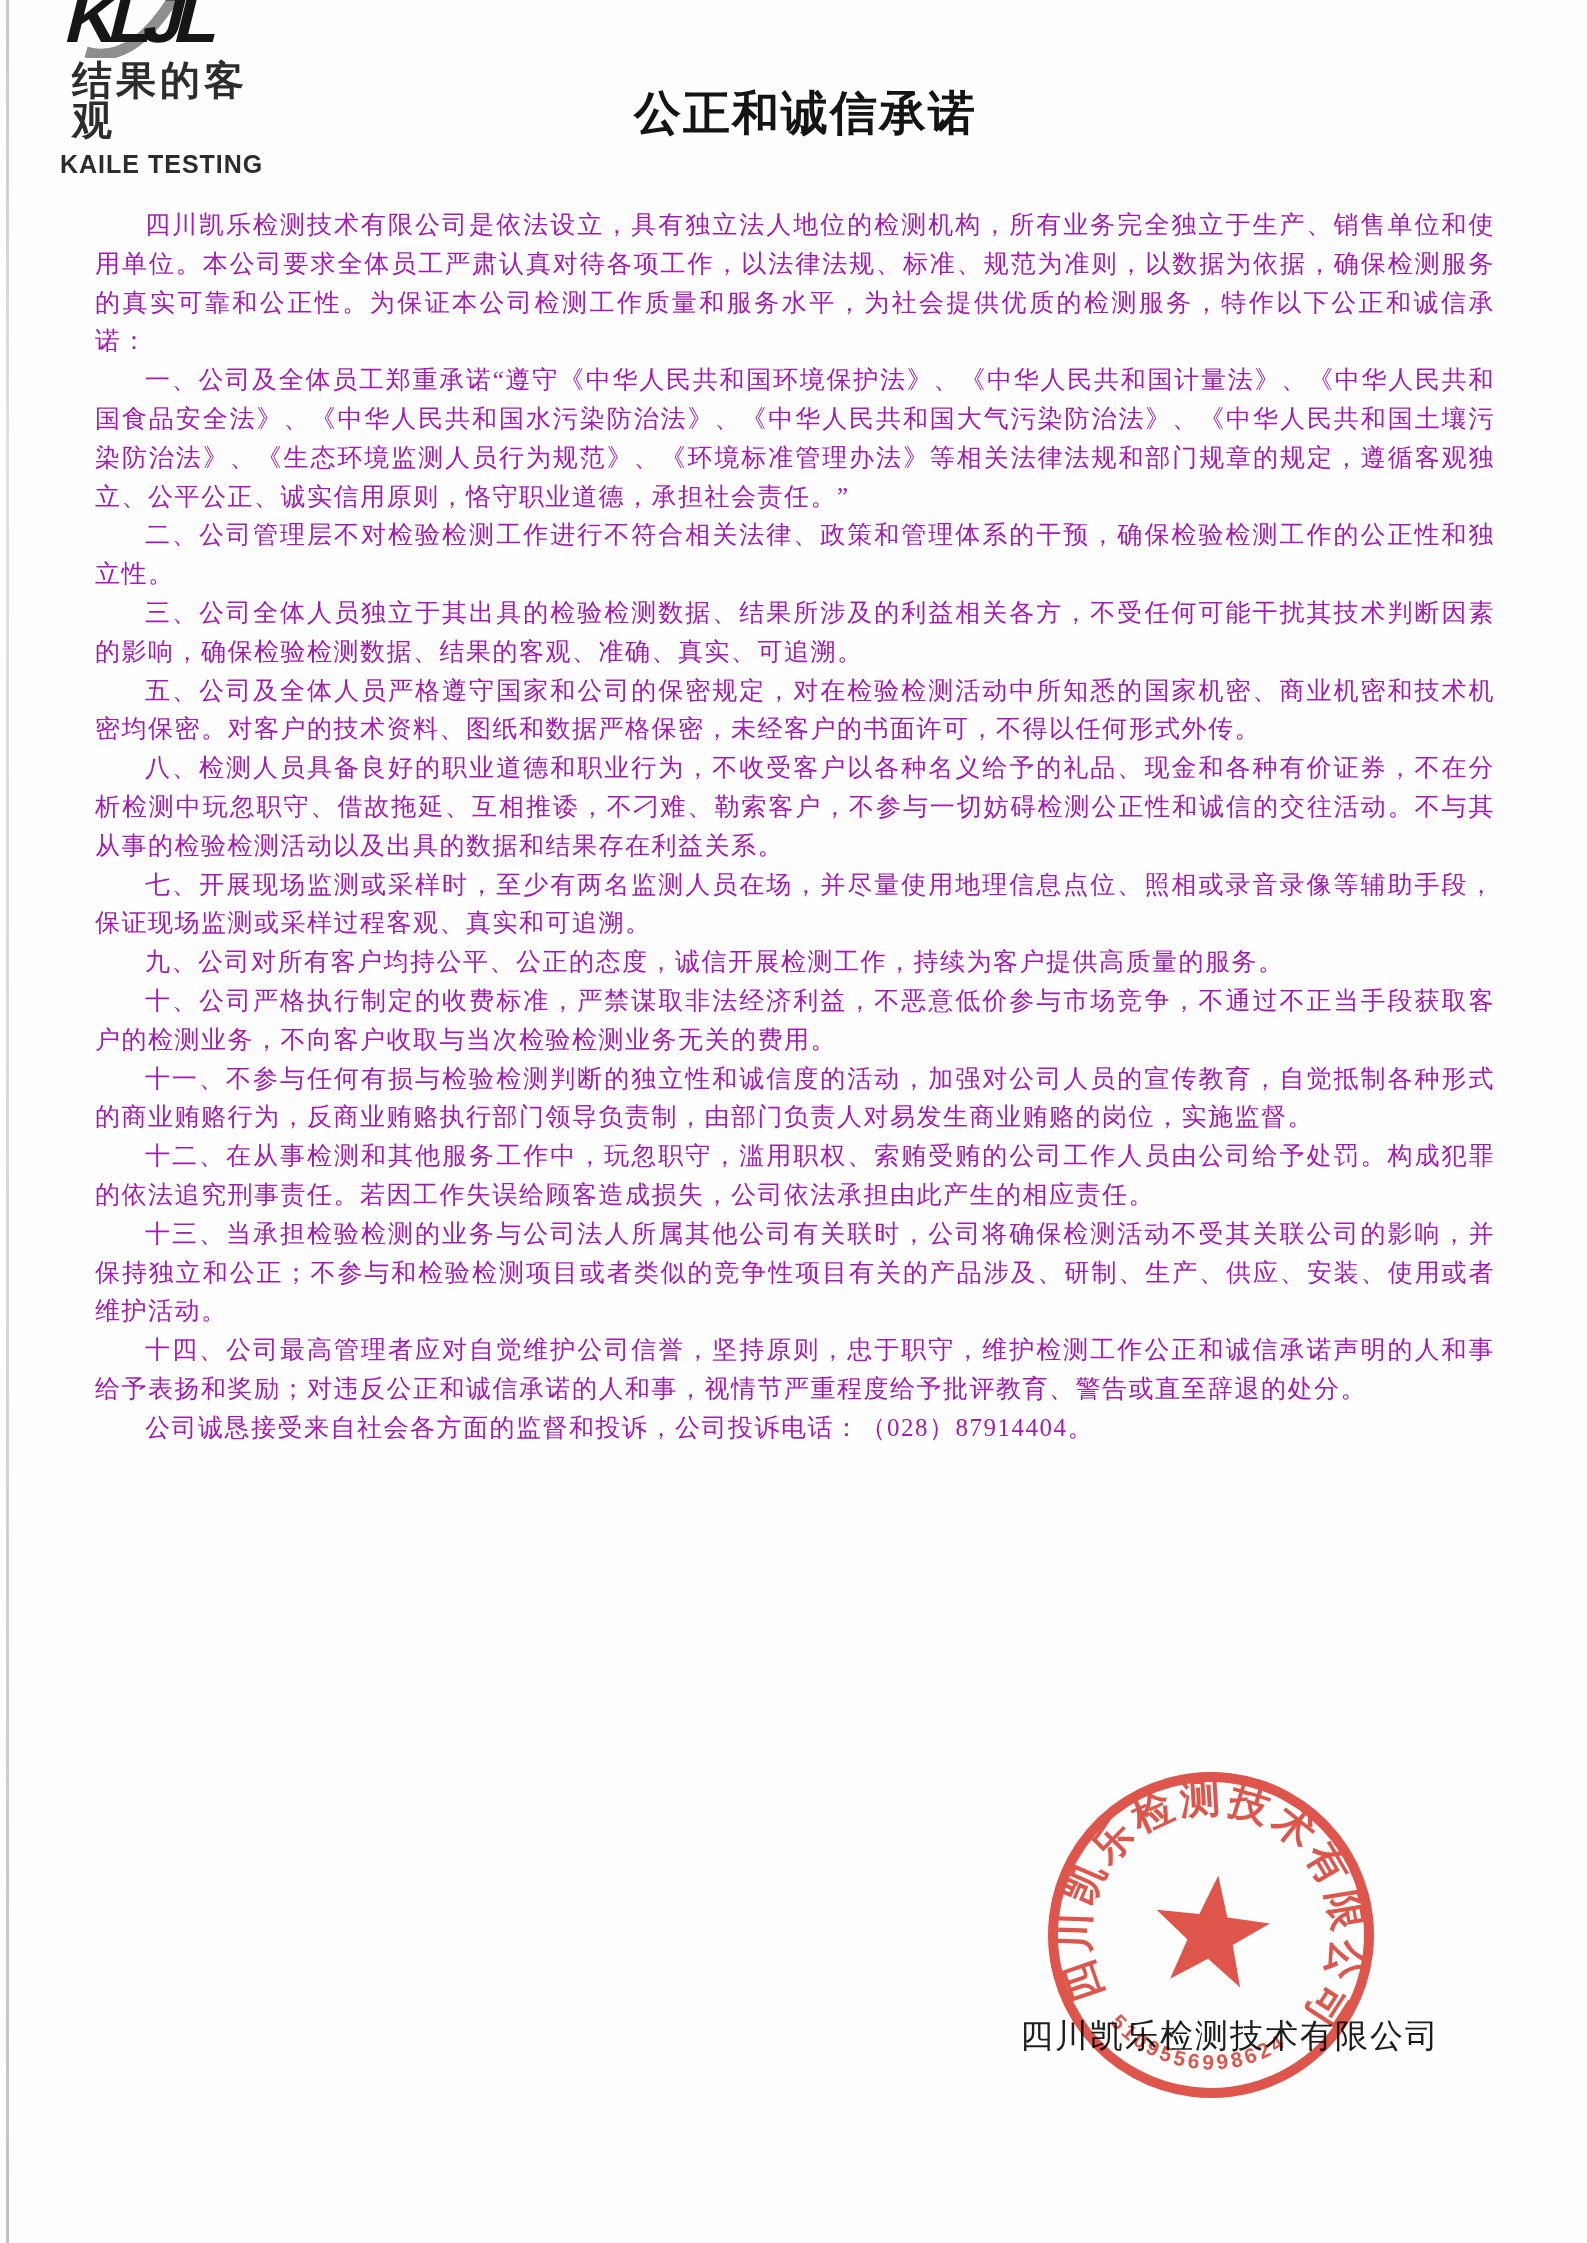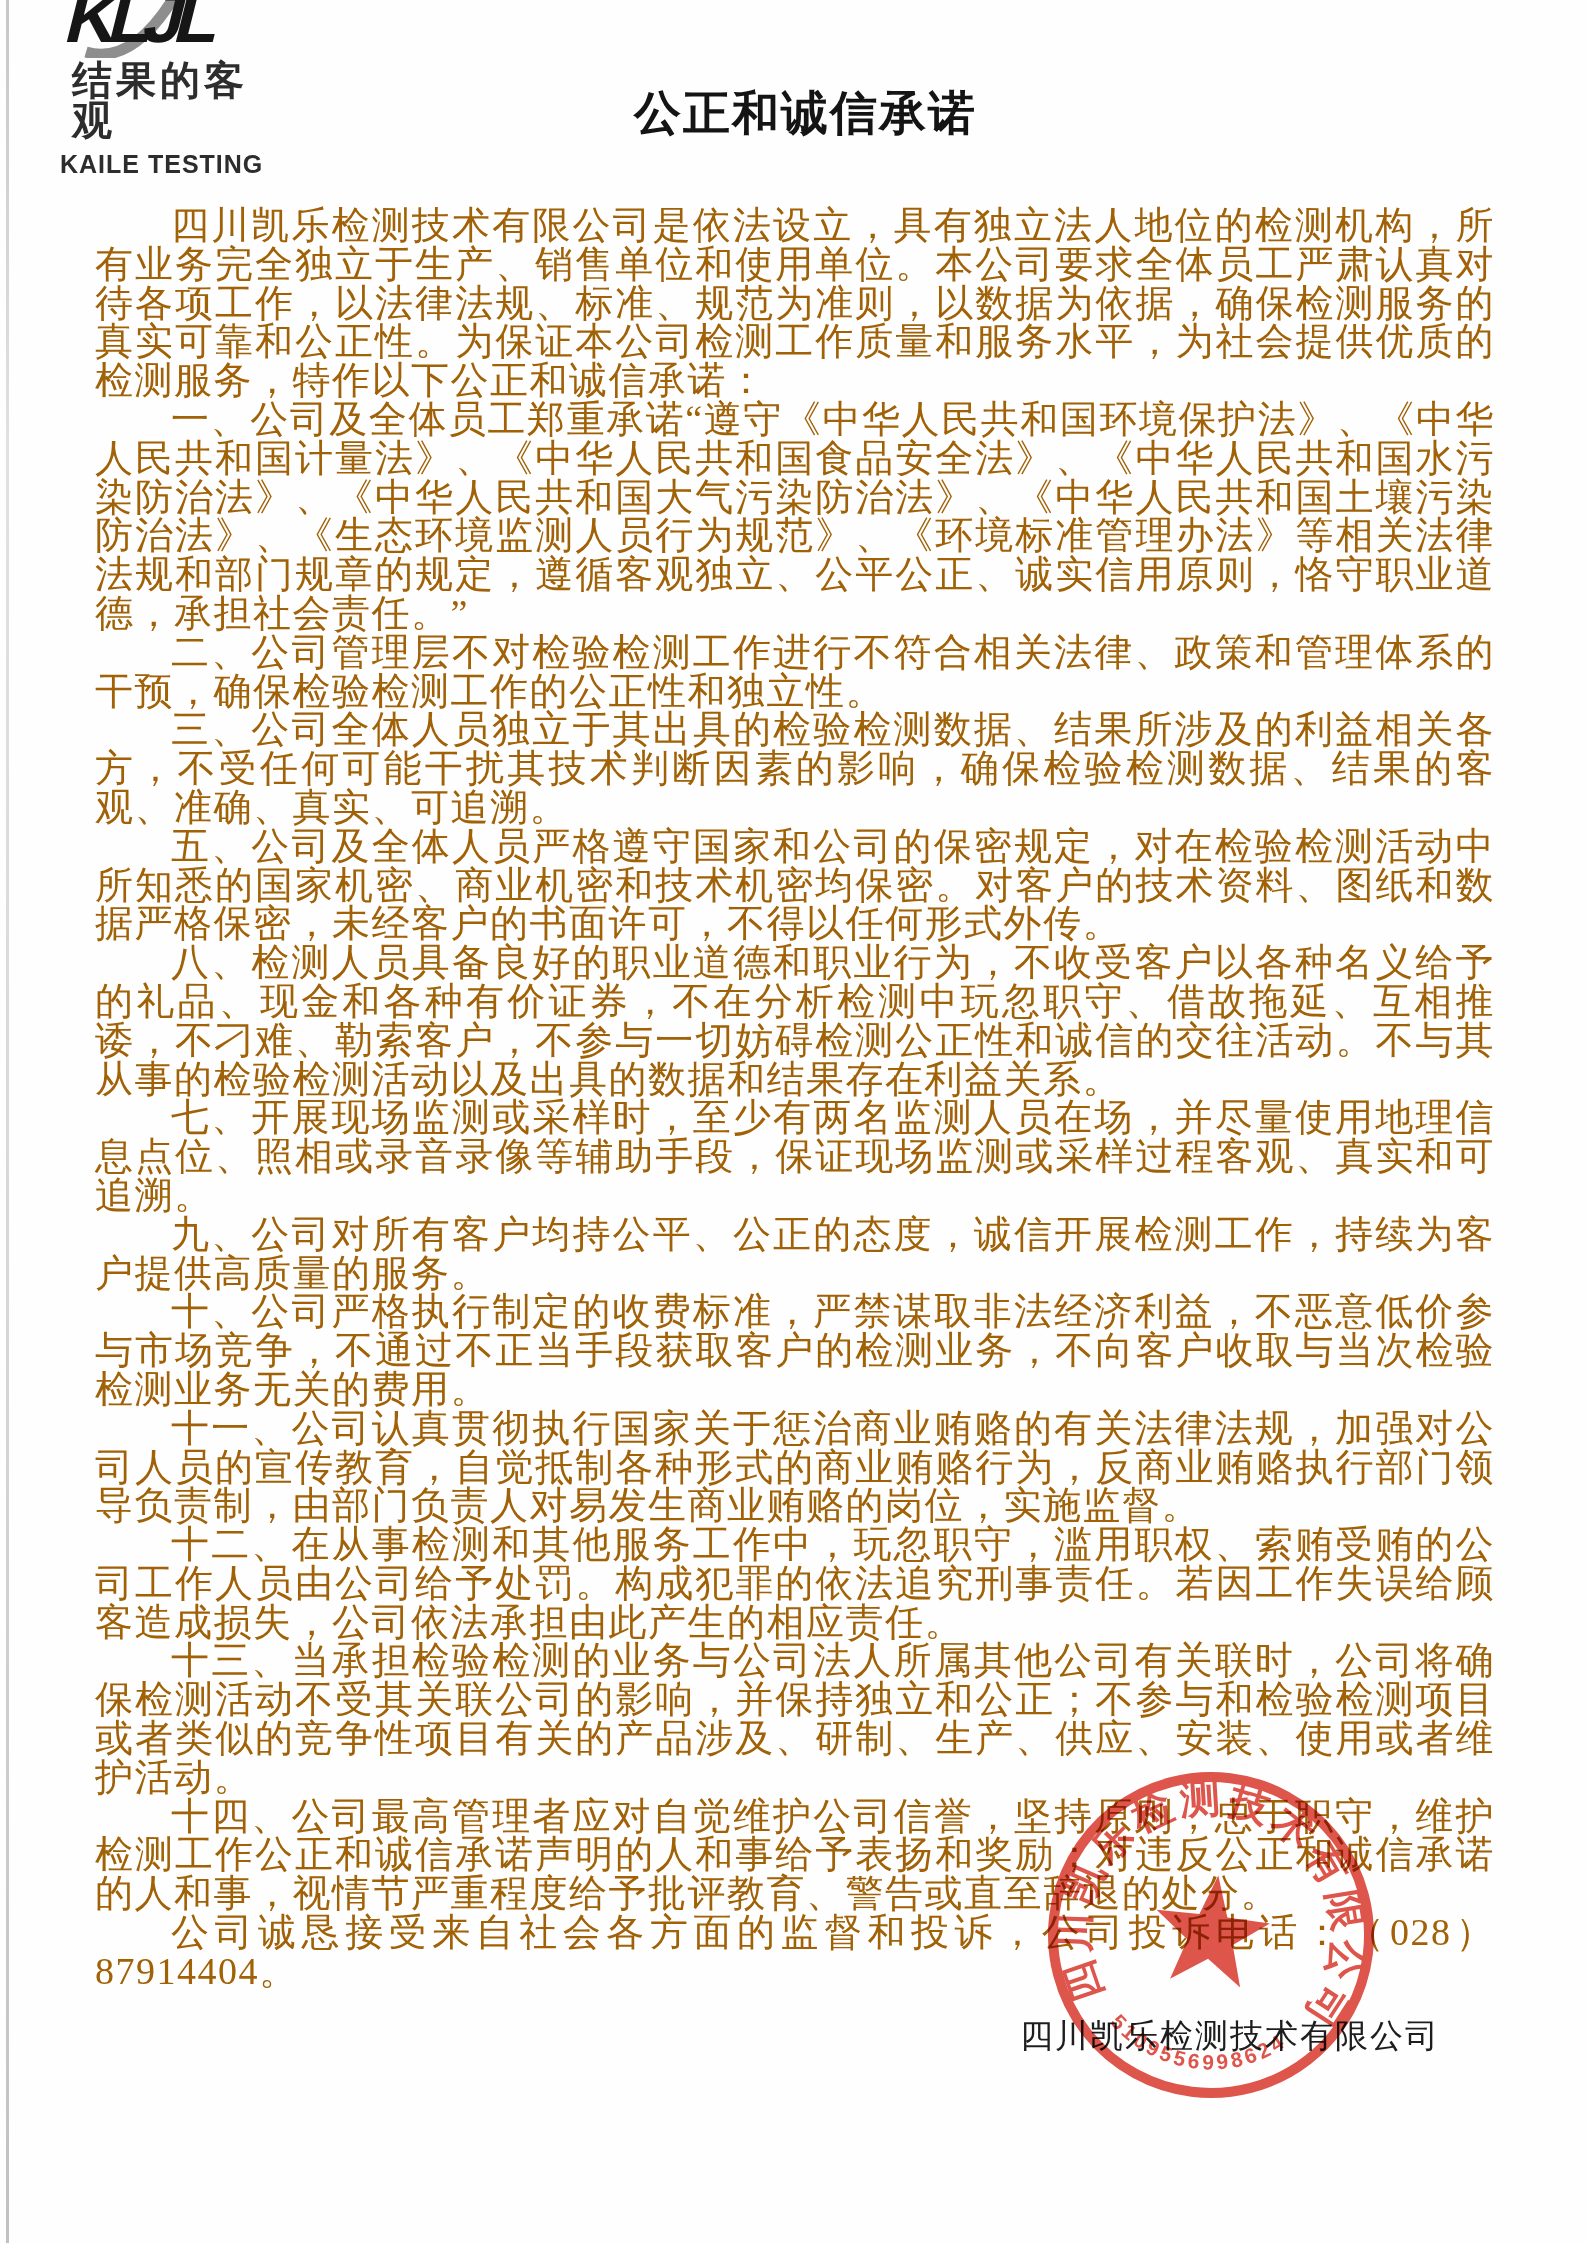--- a/index.html
+++ b/index.html
@@ -41,24 +41,24 @@
     color:#141414;line-height:1.15;
   }
   
   .content{
     position:absolute;left:95px;top:206px;width:1400px;
   }
   .content p{
     margin:0;padding:0;
     text-indent:2em;
     text-align:justify;
-    font-size:38px;
+    font-size:25px;
     letter-spacing:1.5px;
     line-height:38.8px;
-    color:#a16207;
+    color:#a21caf;
   }
   
   .signature{
     position:absolute;top:2014px;left:1020px;
     font-size:33px;letter-spacing:2px;color:#1d1d1d;
     white-space:nowrap;
   }
   
   .seal{
     position:absolute;left:1041px;top:1765px;
@@ -89,21 +89,21 @@
   <div class="content">
     <p>四川凯乐检测技术有限公司是依法设立，具有独立法人地位的检测机构，所有业务完全独立于生产、销售单位和使用单位。本公司要求全体员工严肃认真对待各项工作，以法律法规、标准、规范为准则，以数据为依据，确保检测服务的真实可靠和公正性。为保证本公司检测工作质量和服务水平，为社会提供优质的检测服务，特作以下公正和诚信承诺：</p>
     <p>一、公司及全体员工郑重承诺“遵守《中华人民共和国环境保护法》、《中华人民共和国计量法》、《中华人民共和国食品安全法》、《中华人民共和国水污染防治法》、《中华人民共和国大气污染防治法》、《中华人民共和国土壤污染防治法》、《生态环境监测人员行为规范》、《环境标准管理办法》等相关法律法规和部门规章的规定，遵循客观独立、公平公正、诚实信用原则，恪守职业道德，承担社会责任。”</p>
     <p>二、公司管理层不对检验检测工作进行不符合相关法律、政策和管理体系的干预，确保检验检测工作的公正性和独立性。</p>
     <p>三、公司全体人员独立于其出具的检验检测数据、结果所涉及的利益相关各方，不受任何可能干扰其技术判断因素的影响，确保检验检测数据、结果的客观、准确、真实、可追溯。</p>
     <p>五、公司及全体人员严格遵守国家和公司的保密规定，对在检验检测活动中所知悉的国家机密、商业机密和技术机密均保密。对客户的技术资料、图纸和数据严格保密，未经客户的书面许可，不得以任何形式外传。</p>
     <p>八、检测人员具备良好的职业道德和职业行为，不收受客户以各种名义给予的礼品、现金和各种有价证券，不在分析检测中玩忽职守、借故拖延、互相推诿，不刁难、勒索客户，不参与一切妨碍检测公正性和诚信的交往活动。不与其从事的检验检测活动以及出具的数据和结果存在利益关系。</p>
     <p>七、开展现场监测或采样时，至少有两名监测人员在场，并尽量使用地理信息点位、照相或录音录像等辅助手段，保证现场监测或采样过程客观、真实和可追溯。</p>
     <p>九、公司对所有客户均持公平、公正的态度，诚信开展检测工作，持续为客户提供高质量的服务。</p>
     <p>十、公司严格执行制定的收费标准，严禁谋取非法经济利益，不恶意低价参与市场竞争，不通过不正当手段获取客户的检测业务，不向客户收取与当次检验检测业务无关的费用。</p>
-    <p>十一、公司认真贯彻执行国家关于惩治商业贿赂的有关法律法规，加强对公司人员的宣传教育，自觉抵制各种形式的商业贿赂行为，反商业贿赂执行部门领导负责制，由部门负责人对易发生商业贿赂的岗位，实施监督。</p>
+    <p>十一、不参与任何有损与检验检测判断的独立性和诚信度的活动，加强对公司人员的宣传教育，自觉抵制各种形式的商业贿赂行为，反商业贿赂执行部门领导负责制，由部门负责人对易发生商业贿赂的岗位，实施监督。</p>
     <p>十二、在从事检测和其他服务工作中，玩忽职守，滥用职权、索贿受贿的公司工作人员由公司给予处罚。构成犯罪的依法追究刑事责任。若因工作失误给顾客造成损失，公司依法承担由此产生的相应责任。</p>
     <p>十三、当承担检验检测的业务与公司法人所属其他公司有关联时，公司将确保检测活动不受其关联公司的影响，并保持独立和公正；不参与和检验检测项目或者类似的竞争性项目有关的产品涉及、研制、生产、供应、安装、使用或者维护活动。</p>
     <p>十四、公司最高管理者应对自觉维护公司信誉，坚持原则，忠于职守，维护检测工作公正和诚信承诺声明的人和事给予表扬和奖励；对违反公正和诚信承诺的人和事，视情节严重程度给予批评教育、警告或直至辞退的处分。</p>
     <p>公司诚恳接受来自社会各方面的监督和投诉，公司投诉电话：（028）87914404。</p>
   </div>
 
   <div class="signature">四川凯乐检测技术有限公司</div>
 
   <svg class="seal" viewBox="0 0 340 340">
     <defs>

